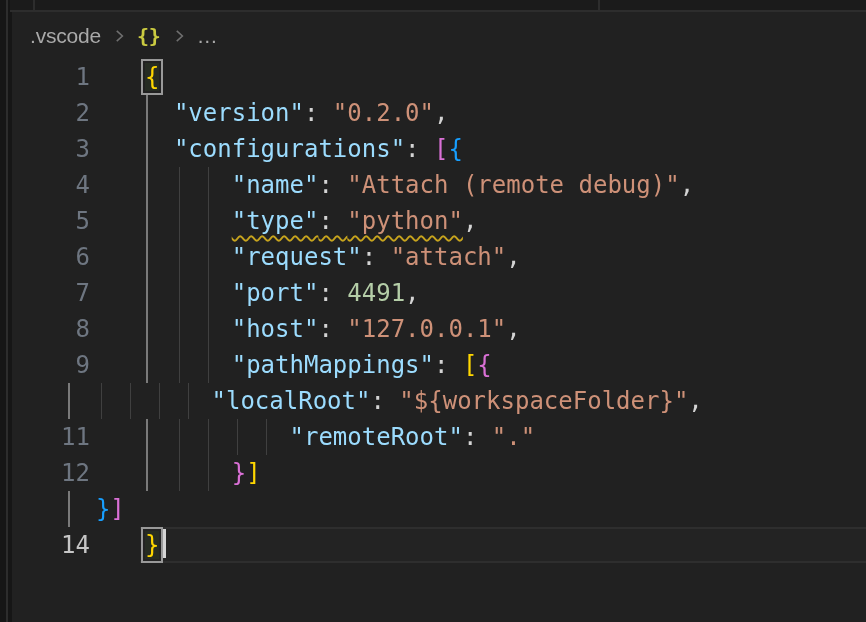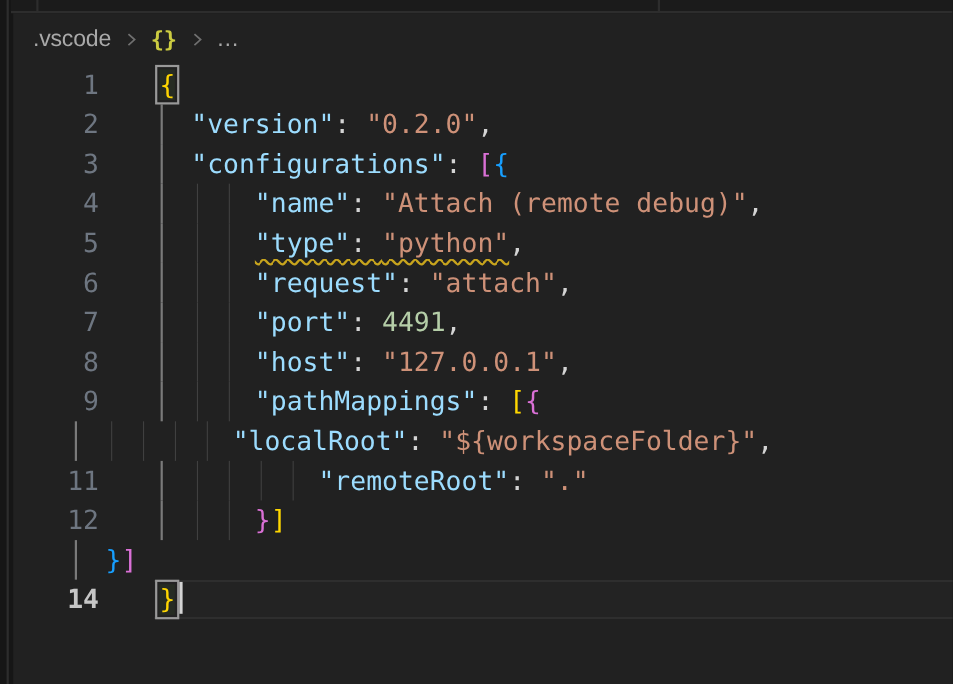--- a/index.html
+++ b/index.html
@@ -57,21 +57,21 @@
     text-underline-offset:6px;
   }
   .matchbox{
     outline:2px solid var(--match-border);outline-offset:2px;
     background:var(--match-bg);
   }
   .cursor{
     display:inline-block;width:3px;height:29px;background:var(--cursor);
     vertical-align:-5px;margin-left:4px;
   }
-  .row.current .ln{color:var(--ln-active);font-weight:bold;}
+  .row.current .ln{color:var(--ln-active);}
   .row.current .code::before{
     content:"";position:absolute;left:50px;right:0;top:0;bottom:0;
     background:var(--current-bg);
     box-shadow:inset 0 2px 0 var(--current-border),inset 0 -2px 0 var(--current-border);
   }
 </style>
 </head>
 <body style="--editor-bg: #212121; --strip-bg: #1b1b1b; --rail-bg: #161616; --border: #2d2d2d; --breadcrumb-fg: #a9a9a9; --chevron-fg: #6f6f6f; --icon-json: #cbcb41; --key: #9cdcfe; --string: #ce9178; --number: #b5cea8; --punct: #d4d4d4; --b1: #ffd700; --b2: #da70d6; --b3: #179fff; --ln: #6e7681; --ln-active: #c6c6c6; --guide: #404040; --guide-active: #7a7a7a; --squiggle: #c7a41d; --cursor: #d4d4d4; --match-border: #999999; --match-bg: #262c23; --current-bg: #232323; --current-border: #2e2e2e;">
 
 <div class="left-rail"></div>

